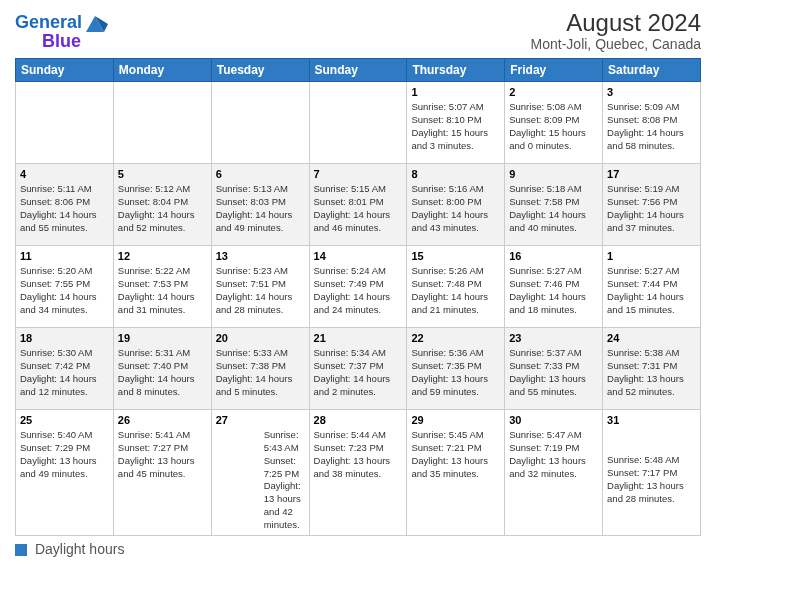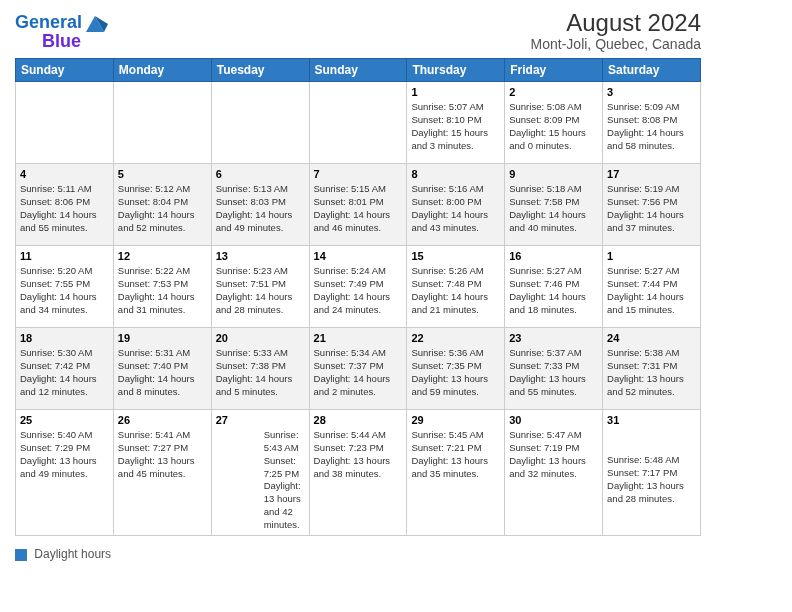--- a/index.html
+++ b/index.html
@@ -82,22 +82,22 @@
     }
     .day-info {
       color: #333;
       font-size: 9.5px;
       line-height: 1.35;
     }
     .empty-cell {
       background: #fff !important;
     }
     .footer {
-      margin-top: 11px;
-      font-size: 12px;
+      margin-top: 5px;
+      font-size: 14px;
       color: #555;
     }
     .footer-label {
       display: inline-block;
       width: 12px;
       height: 12px;
       background: #2e7bc4;
       vertical-align: middle;
       margin-right: 4px;
     }

